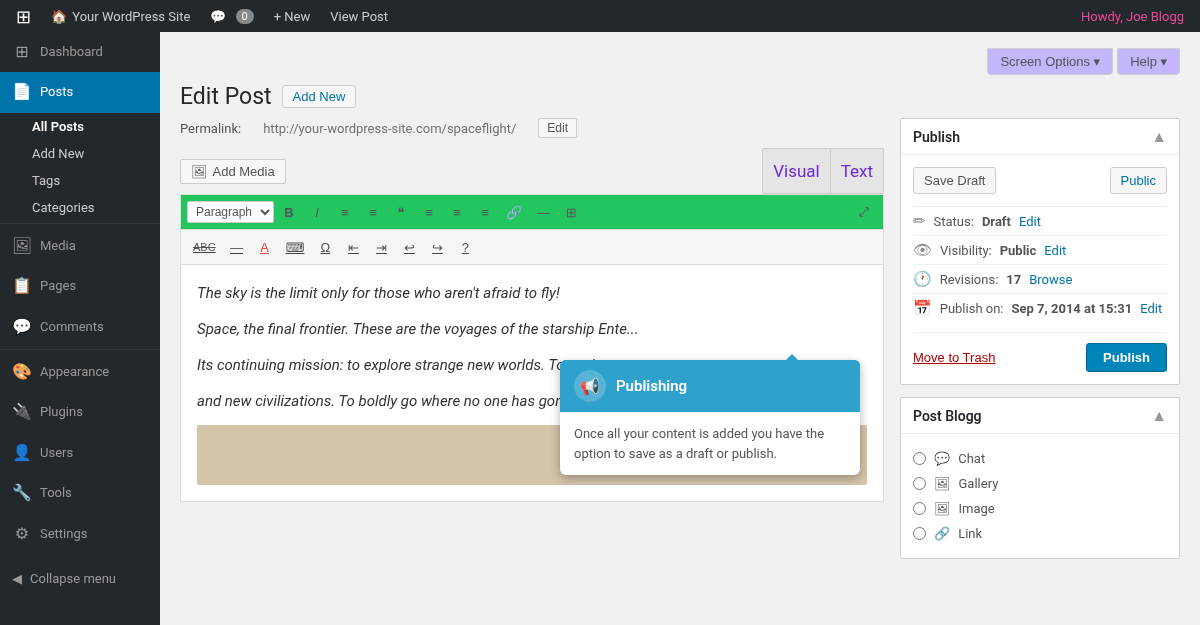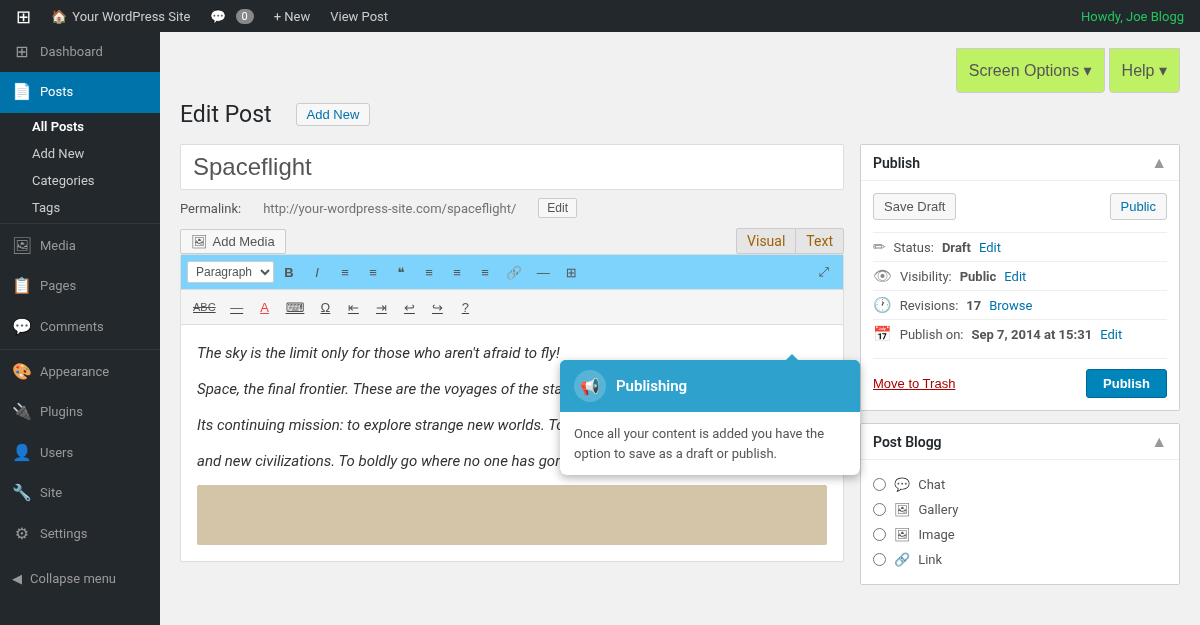--- a/index.html
+++ b/index.html
@@ -36,21 +36,21 @@
     #wpadminbar .wp-logo {
       color: #fff;
       font-size: 18px;
       padding: 0 8px;
       height: 32px;
       display: flex;
       align-items: center;
     }
     #wpadminbar .howdy {
       margin-left: auto;
-      color: #22c55e;
+      color: #ec4899;
       padding: 0 8px;
       font-size: 13px;
     }
     .comment-bubble {
       background: #888;
       border-radius: 10px;
       padding: 1px 6px;
       font-size: 11px;
       color: #fff;
       margin-left: 4px;
@@ -113,39 +113,39 @@
 
     
     #screen-options-bar {
       display: flex;
       justify-content: flex-end;
       gap: 0;
       margin-bottom: 8px;
       position: relative;
     }
     .screen-option-btn {
-      background: #bef264;
+      background: #c4b5fd;
       border: 1px solid #ccc;
       border-radius: 0 0 4px 4px;
-      padding: 12px 12px;
-      font-size: 16px;
+      padding: 5px 12px;
+      font-size: 13px;
       cursor: pointer;
       color: #555;
       display: flex;
       align-items: center;
       gap: 4px;
     }
     .screen-option-btn + .screen-option-btn { margin-left: 4px; }
 
     
     #page-header {
       display: flex;
       align-items: center;
-      gap: 24px;
-      margin-bottom: 16px;
+      gap: 10px;
+      margin-bottom: 8px;
     }
     #page-title {
       font-size: 23px;
       font-weight: 400;
       color: #23282d;
     }
     .add-new-btn {
       background: #f7f7f7;
       border: 1px solid #ccc;
       border-radius: 3px;
@@ -218,38 +218,38 @@
       color: #555;
       display: flex;
       align-items: center;
       gap: 5px;
     }
     .visual-text-tabs {
       display: flex;
       gap: 0;
     }
     .vt-tab {
-      padding: 4px 10px;
-      font-size: 14px;
-      cursor: pointer;
-      color: #a16207;
+      padding: 12px 10px;
+      font-size: 17px;
+      cursor: pointer;
+      color: #6d28d9;
       background: #e5e5e5;
       border: 1px solid #ccc;
     }
     .vt-tab:first-child { border-radius: 2px 0 0 2px; }
     .vt-tab:last-child { border-radius: 0 2px 2px 0; margin-left: -1px; }
 
     
     #editor-box {
       border: 1px solid #ddd;
       border-radius: 2px;
       background: #fff;
     }
     #editor-formatting-bar {
-      background: #7dd3fc;
+      background: #22c55e;
       border-bottom: 1px solid #ddd;
       padding: 4px 6px;
       display: flex;
       align-items: center;
       gap: 2px;
       flex-wrap: wrap;
     }
     .format-btn {
       background: none;
       border: 1px solid transparent;
@@ -295,21 +295,21 @@
       align-items: center;
       gap: 8px;
       margin: 8px 0;
       color: #999;
       font-size: 11px;
     }
     #more-divider .line { flex: 1; height: 1px; background: #ddd; border-style: dashed; border-width: 1px 0 0 0; border-color: #aaa; }
 
     
     #right-sidebar {
-      width: 320px;
+      width: 280px;
       flex-shrink: 0;
     }
 
     
     .metabox {
       background: #fff;
       border: 1px solid #ccd0d4;
       border-radius: 2px;
       margin-bottom: 12px;
     }
@@ -487,24 +487,24 @@
       <span class="icon">📄</span>
       <span>Posts</span>
     </div>
     <div class="sidebar-sub active-sub">
       <span>All Posts</span>
     </div>
     <div class="sidebar-sub">
       <span>Add New</span>
     </div>
     <div class="sidebar-sub">
+      <span>Tags</span>
+    </div>
+    <div class="sidebar-sub">
       <span>Categories</span>
-    </div>
-    <div class="sidebar-sub">
-      <span>Tags</span>
     </div>
     <div class="sidebar-section"></div>
     <div class="sidebar-item">
       <span class="icon">🖼</span>
       <span>Media</span>
     </div>
     <div class="sidebar-item">
       <span class="icon">📋</span>
       <span>Pages</span>
     </div>
@@ -520,21 +520,21 @@
     <div class="sidebar-item">
       <span class="icon">🔌</span>
       <span>Plugins</span>
     </div>
     <div class="sidebar-item">
       <span class="icon">👤</span>
       <span>Users</span>
     </div>
     <div class="sidebar-item">
       <span class="icon">🔧</span>
-      <span>Site</span>
+      <span>Tools</span>
     </div>
     <div class="sidebar-item">
       <span class="icon">⚙</span>
       <span>Settings</span>
     </div>
     <div class="collapse-menu">
       <span>◀</span>
       <span>Collapse menu</span>
     </div>
   </div>
@@ -549,21 +549,20 @@
     <div id="page-header">
       <h1 id="page-title">Edit Post</h1>
       <button class="add-new-btn">Add New</button>
     </div>
 
     <div id="content-area">
 
       <div id="editor-area">
 
         
-        <input type="text" id="post-title-input" value="Spaceflight" style="">
 
         
         <div id="permalink-row">
           <span>Permalink:</span>
           <a href="#">http://your-wordpress-site.com/spaceflight/</a>
           <button class="edit-btn">Edit</button>
         </div>
 
         
         <div id="editor-toolbar-top">

